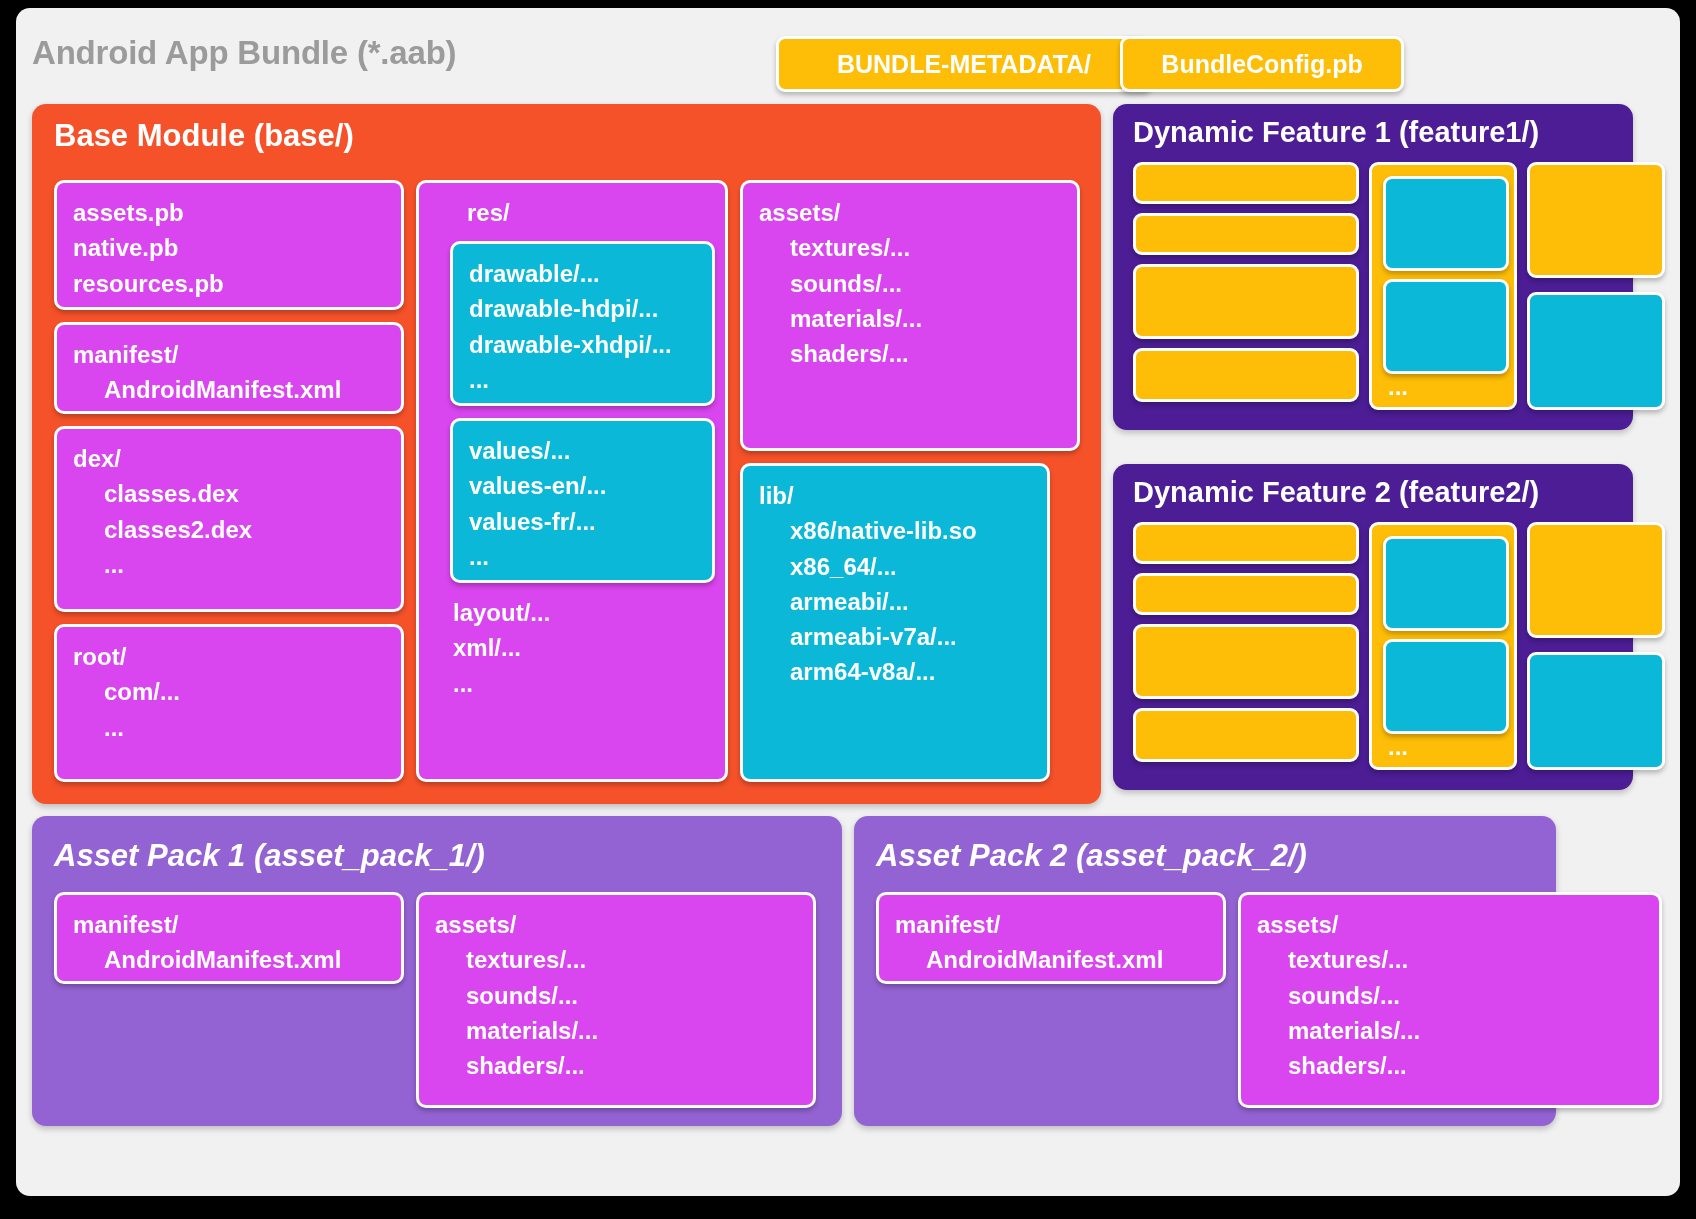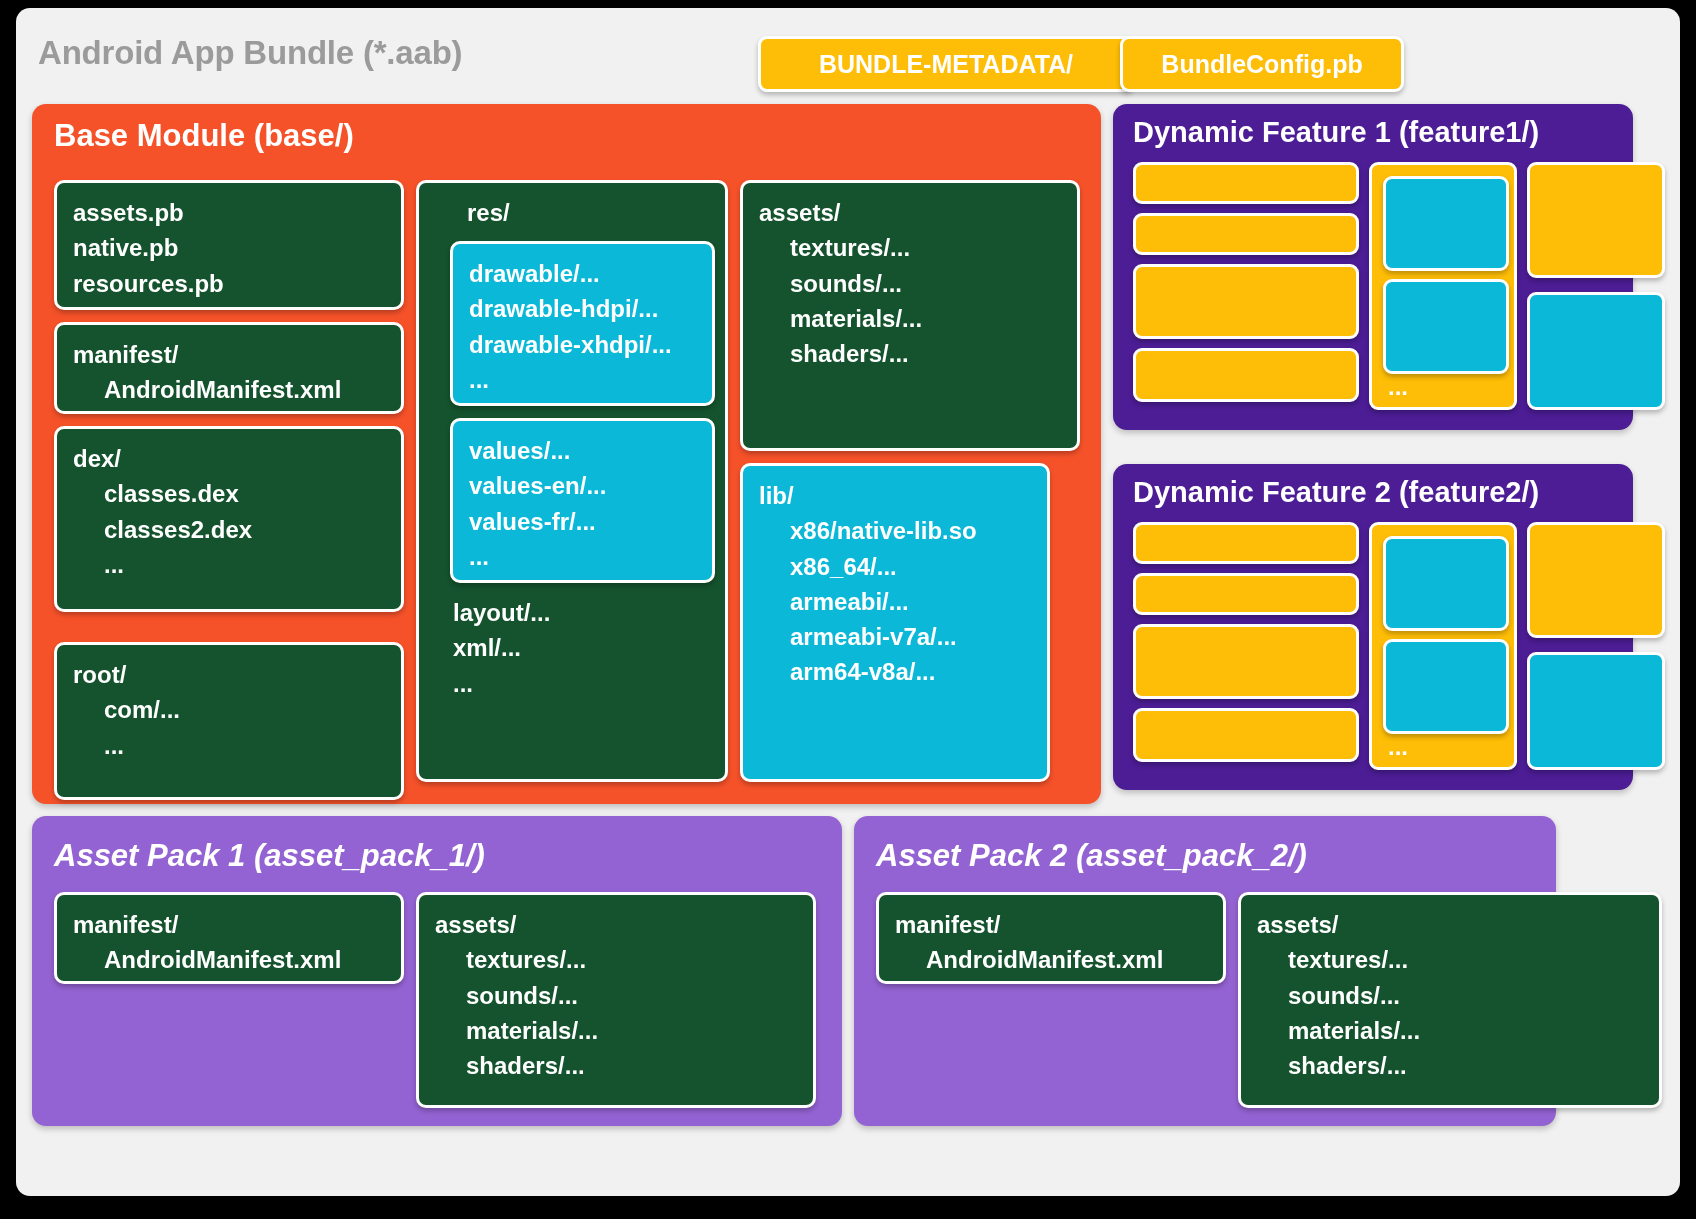--- a/index.html
+++ b/index.html
@@ -30,21 +30,21 @@
   
   #bundle-header {
     position: absolute;
     left: 0; top: 0;
     width: 100%;
     height: 90px;
     display: flex;
     align-items: center;
   }
   #bundle-title {
-    margin-left: 22px;
+    margin-left: 16px;
     font-size: 33px;
     font-weight: bold;
     color: #9b9b9b;
     letter-spacing: -0.2px;
     white-space: nowrap;
   }
   .header-chip {
     position: absolute;
     top: 28px;
     background: #febd06;
@@ -53,21 +53,21 @@
     color: #ffffff;
     font-size: 25px;
     font-weight: bold;
     display: flex;
     align-items: center;
     justify-content: center;
     box-shadow: 0 3px 5px rgba(0,0,0,0.25);
     box-sizing: border-box;
     white-space: nowrap;
   }
-  #chip-bundle-metadata { left: 742px; width: 376px; height: 56px; }
+  #chip-bundle-metadata { left: 760px; width: 376px; height: 56px; }
   #chip-bundle-config   { left: 1104px; width: 284px; height: 56px; }
 
   
   .module {
     position: absolute;
     border-radius: 14px;
     box-shadow: 0 3px 6px rgba(0,0,0,0.22);
     box-sizing: border-box;
   }
   .module-title {
@@ -84,40 +84,40 @@
   }
   #base-module > .module-title {
     position: absolute;
     left: 22px; top: 14px;
     font-size: 31px;
   }
 
   
   .box {
     position: absolute;
-    background: #14532d;
+    background: #d946ef;
     border: 3px solid #ffffff;
     border-radius: 10px;
     box-shadow: 0 3px 5px rgba(0,0,0,0.25);
     box-sizing: border-box;
     color: #ffffff;
     font-size: 24px;
     font-weight: bold;
     padding: 12px 16px;
     overflow: hidden;
   }
   .box.cyan { background: #0cb8d7; }
   .line { line-height: 1.47; white-space: nowrap; }
   .indent { padding-left: 31px; }
 
   
   #base-pb-box       { left: 22px;  top: 76px;  width: 350px; height: 130px; }
   #base-manifest-box { left: 22px;  top: 218px; width: 350px; height: 92px; }
   #base-dex-box      { left: 22px;  top: 322px; width: 350px; height: 186px; }
-  #base-root-box     { left: 22px;  top: 520px; width: 350px; height: 158px; margin-top: 18px; }
+  #base-root-box     { left: 22px;  top: 520px; width: 350px; height: 158px; }
 
   
   #base-res-box      { left: 384px; top: 76px;  width: 312px; height: 602px; padding-left: 48px; }
   #res-drawable-box  { left: 31px;  top: 58px;  width: 265px; height: 165px; }
   #res-values-box    { left: 31px;  top: 235px; width: 265px; height: 165px; }
   #res-tail          { position: absolute; left: 34px; top: 412px; color:#fff; font-size:24px; font-weight:bold; }
 
   
   #base-assets-box   { left: 708px; top: 76px;  width: 340px; height: 271px; }
   #base-lib-box      { left: 708px; top: 359px; width: 310px; height: 319px; }

